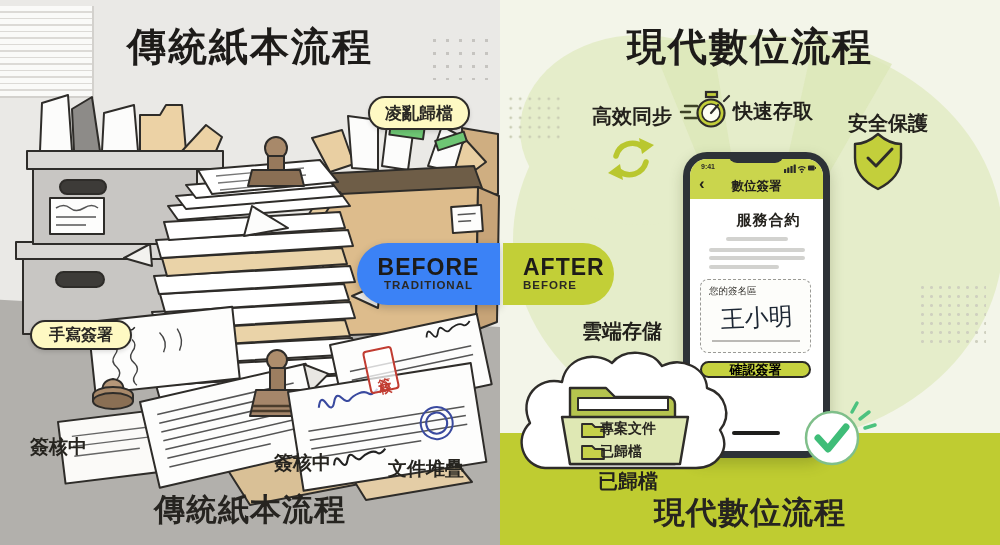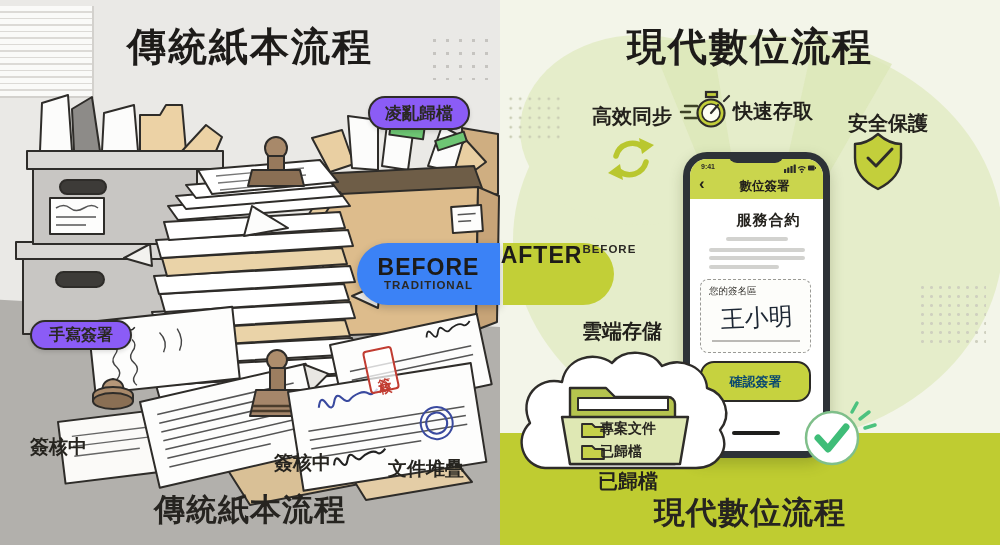--- a/index.html
+++ b/index.html
@@ -18,64 +18,64 @@
     border-right:2px solid #d3d1cd;border-bottom:2px solid #d3d1cd;}
   .floor{left:0;top:0;width:500px;height:545px;background:#b2b0ac;
     clip-path:polygon(0 55%,100% 60%,100% 100%,0 100%);}
   .dots{pointer-events:none;}
   .dots.gray{background-image:radial-gradient(#c6c4c0 1.6px,transparent 1.9px);background-size:13px 13px;}
   .dots.green-a{background-image:radial-gradient(#c9ccb4 1.3px,transparent 1.6px);background-size:9.5px 9.5px;}
   .dots.green-b{background-image:radial-gradient(#cfd0bf 1.3px,transparent 1.6px);background-size:9px 9px;}
   
   .big-title{font-weight:900;font-size:39px;letter-spacing:2px;color:#1d1b19;white-space:nowrap;}
   .bottom-title{font-weight:900;font-size:31px;letter-spacing:1px;color:#262420;white-space:nowrap;}
-  .pill-label{background:#8b5cf6;border:2.5px solid #2e2c29;border-radius:999px;
+  .pill-label{background:#fef9c3;border:2.5px solid #2e2c29;border-radius:999px;
     font-weight:800;color:#2a2824;display:flex;align-items:center;justify-content:center;
     white-space:nowrap;box-shadow:0 2px 4px rgba(0,0,0,.12);}
   .plain-label{font-weight:800;color:#26241f;white-space:nowrap;}
   .feature-label{font-weight:800;font-size:20px;color:#23211c;white-space:nowrap;}
   
   .red-stamp{border:2px solid #c13c31;border-radius:4px;color:#c13c31;
     writing-mode:vertical-rl;text-orientation:upright;font-weight:800;font-size:13px;
     display:flex;align-items:center;justify-content:center;background:rgba(255,255,255,.75);
     letter-spacing:2px;}
   
   .before-pill{left:357px;top:243px;width:143px;height:62px;background:#3b82f6;
     border-radius:31px 0 0 31px;box-shadow:0 3px 9px rgba(0,0,0,.20);
     display:flex;flex-direction:column;justify-content:center;align-items:center;z-index:40;}
   .after-pill{left:503px;top:243px;width:111px;height:62px;background:#c2cf37;
-    border-radius:0 31px 31px 0;display:flex;flex-direction:row;justify-content:center;
+    border-radius:0 31px 31px 0;display:flex;flex-direction:column;justify-content:center;
     align-items:flex-start;padding-left:20px;box-sizing:border-box;z-index:40;}
   .pill-main{font-weight:900;font-size:23px;letter-spacing:1px;color:#1d1b19;line-height:1.05;}
   .pill-sub{font-weight:800;font-size:11.5px;letter-spacing:1px;color:#2a2824;line-height:1.2;}
   
   .band{left:0;top:433px;width:500px;height:112px;background:#bfcc31;}
   
   .phone{left:183px;top:152px;width:147px;height:306px;background:#2d3237;border-radius:24px;
     box-shadow:0 6px 14px rgba(60,70,20,.25);z-index:10;}
   .screen{position:absolute;left:7px;top:7px;width:133px;height:292px;background:#ffffff;
     border-radius:17px;overflow:hidden;}
   .ph-header{position:absolute;left:0;top:0;width:133px;height:40px;background:#cad54d;}
   .ph-time{position:absolute;left:11px;top:4px;font-size:7px;font-weight:700;color:#2b2b28;}
   .ph-status{position:absolute;right:7px;top:4px;}
   .ph-back{position:absolute;left:9px;top:16px;font-size:17px;font-weight:700;color:#23211c;line-height:1;}
   .ph-navtitle{position:absolute;left:0;top:19px;width:133px;text-align:center;
-    font-size:12.5px;font-weight:800;color:#23211c;margin-left:8px;}
+    font-size:12.5px;font-weight:800;color:#23211c;}
   .ph-doctitle{position:absolute;left:0;top:52px;width:157px;text-align:center;
     font-size:15px;font-weight:800;color:#23211c;letter-spacing:1px;}
   .ph-line{position:absolute;height:3.5px;background:#d2d2cf;border-radius:2px;}
   .sig-box{position:absolute;left:10px;top:120px;width:111px;height:74px;background:#fdfdfa;
     border:1.6px dashed #9a9a96;border-radius:8px;box-sizing:border-box;}
   .sig-label{position:absolute;left:8px;top:5px;font-size:9.5px;font-weight:400;color:#33312c;}
   .sig-name{position:absolute;left:0;top:22px;width:111px;text-align:center;font-size:24px;
     font-weight:400;color:#1d2734;transform:rotate(-3deg);font-family:"DejaVu Serif","Liberation Serif",serif;}
   .sig-underline{position:absolute;left:11px;top:60px;width:88px;height:2px;background:#bbb9b5;}
-  .btn-confirm{position:absolute;left:10px;top:202px;width:111px;height:41px;background:#c6d23f;
+  .btn-confirm{position:absolute;left:10px;top:202px;width:111px;height:17px;background:#c6d23f;
     border:2px solid #2b2a26;border-radius:14px;display:flex;align-items:center;justify-content:center;
-    font-size:13px;font-weight:800;color:#0c4a6e;box-sizing:border-box;}
+    font-size:13px;font-weight:800;color:#000000;box-sizing:border-box;}
   .btn-next{position:absolute;left:10px;top:236px;width:111px;height:26px;background:#bfe2c8;
     border-radius:13px;display:flex;align-items:center;justify-content:center;
     font-size:13px;font-weight:800;color:#2c3a2d;}
   .home-bar{position:absolute;left:42px;top:272px;width:48px;height:4px;background:#1e1e1c;border-radius:2px;}
   .notch{position:absolute;left:45px;top:0px;width:56px;height:11px;background:#2d3237;
     border-radius:0 0 9px 9px;}
   svg{display:block;}
   .textlayer{z-index:30;}
 </style>
 </head>

